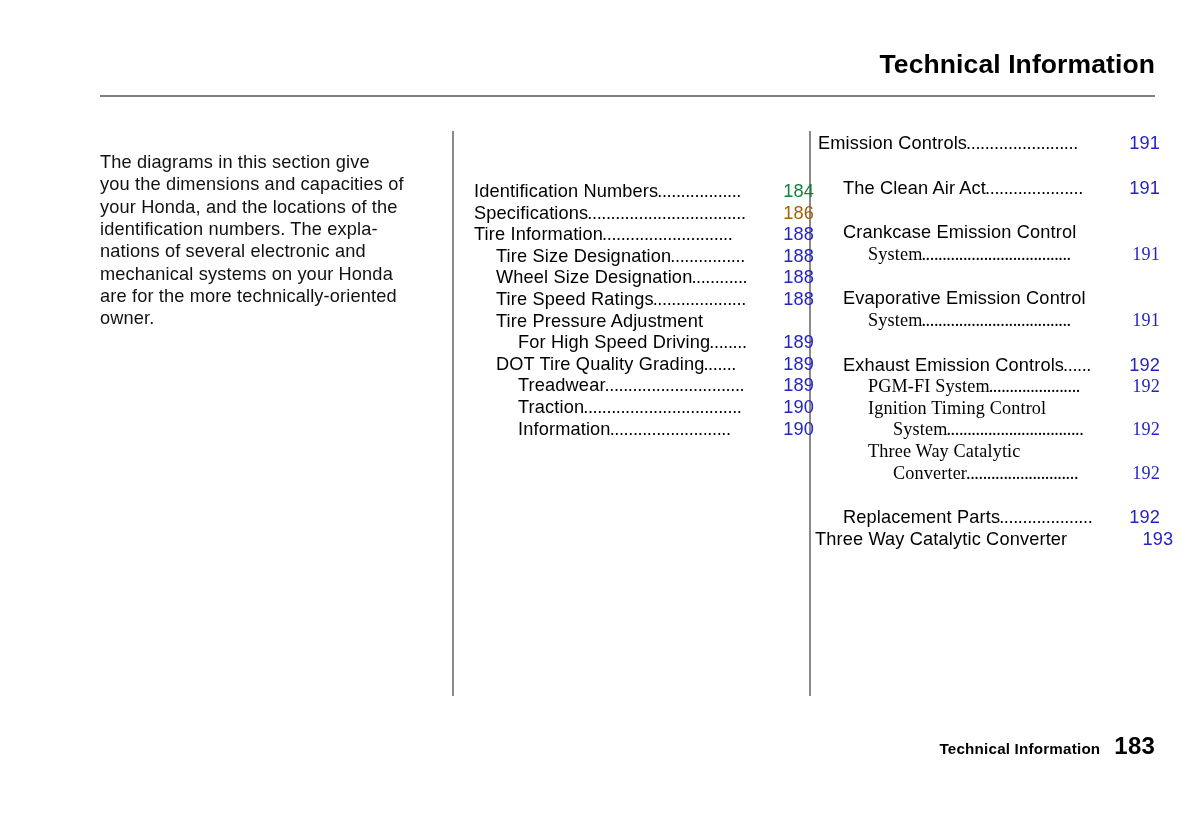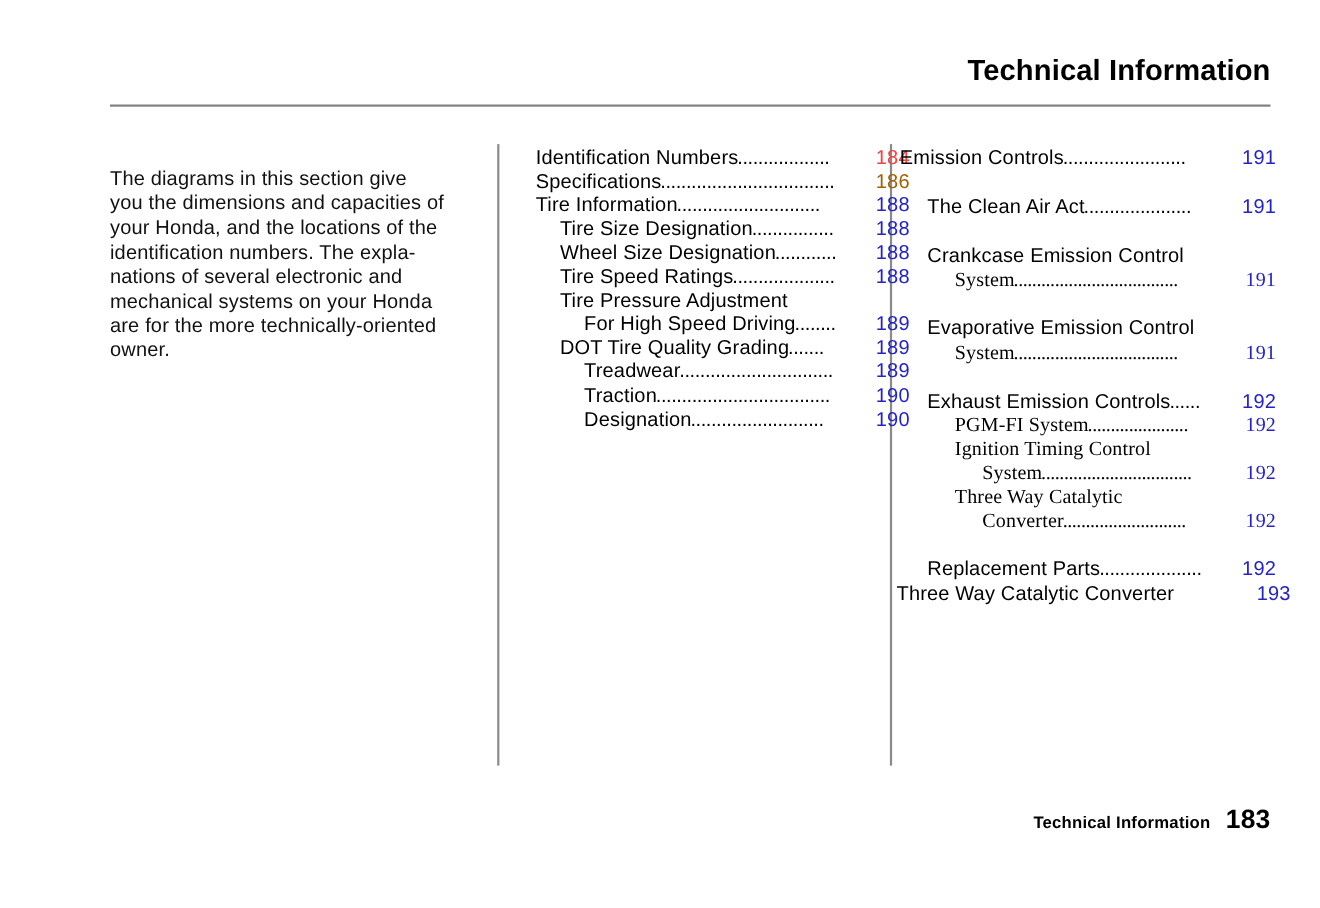--- a/index.html
+++ b/index.html
@@ -54,21 +54,21 @@
   }
   #divider-left  { left: 452px; }
   #divider-right { left: 809px; }
 
   
   .column {
     position: absolute;
     top: 133px;
   }
   #col-intro  { left: 100px;  width: 340px; }
-  #col-toc-1  { left: 487px;  width: 340px; }
+  #col-toc-1  { left: 474px;  width: 340px; margin-top: 48px; }
   #col-toc-2  { left: 818px;  width: 342px; }
 
   
   #intro-paragraph {
     font-size: 18.2px;
     line-height: 22.3px;
     letter-spacing: 0.15px;
     white-space: pre-line;
     color: #111111;
   }
@@ -163,21 +163,21 @@
 mechanical systems on your Honda
 are for the more technically-oriented
 owner.</p>
 </div>
 
 <div class="column" id="col-toc-1">
   <ul class="toc-list" id="toc-list-1">
       <li class="toc-entry lvl-0">
         <span class="toc-label">Identification Numbers</span>
         <span class="toc-leader">..................</span>
-        <span class="toc-page" style="color: #ef4444;">184</span>
+        <span class="toc-page" style="color: #15803d;">184</span>
       </li>
       <li class="toc-entry lvl-0">
         <span class="toc-label">Specifications</span>
         <span class="toc-leader">..................................</span>
         <span class="toc-page" style="color: #a16207;">186</span>
       </li>
       <li class="toc-entry lvl-0">
         <span class="toc-label">Tire Information</span>
         <span class="toc-leader">............................</span>
         <span class="toc-page" style="color: rgb(36, 36, 196);">188</span>
@@ -214,21 +214,21 @@
         <span class="toc-label">Treadwear</span>
         <span class="toc-leader">..............................</span>
         <span class="toc-page" style="color: rgb(36, 36, 196);">189</span>
       </li>
       <li class="toc-entry lvl-2">
         <span class="toc-label">Traction</span>
         <span class="toc-leader">..................................</span>
         <span class="toc-page" style="color: rgb(36, 36, 196);">190</span>
       </li>
       <li class="toc-entry lvl-2">
-        <span class="toc-label">Designation</span>
+        <span class="toc-label">Information</span>
         <span class="toc-leader">..........................</span>
         <span class="toc-page" style="color: rgb(36, 36, 196);">190</span>
       </li>
     </ul>
 </div>
 
 <div class="column" id="col-toc-2">
   <ul class="toc-list" id="toc-list-2">
       <li class="toc-entry lvl-0">
         <span class="toc-label">Emission Controls</span>

